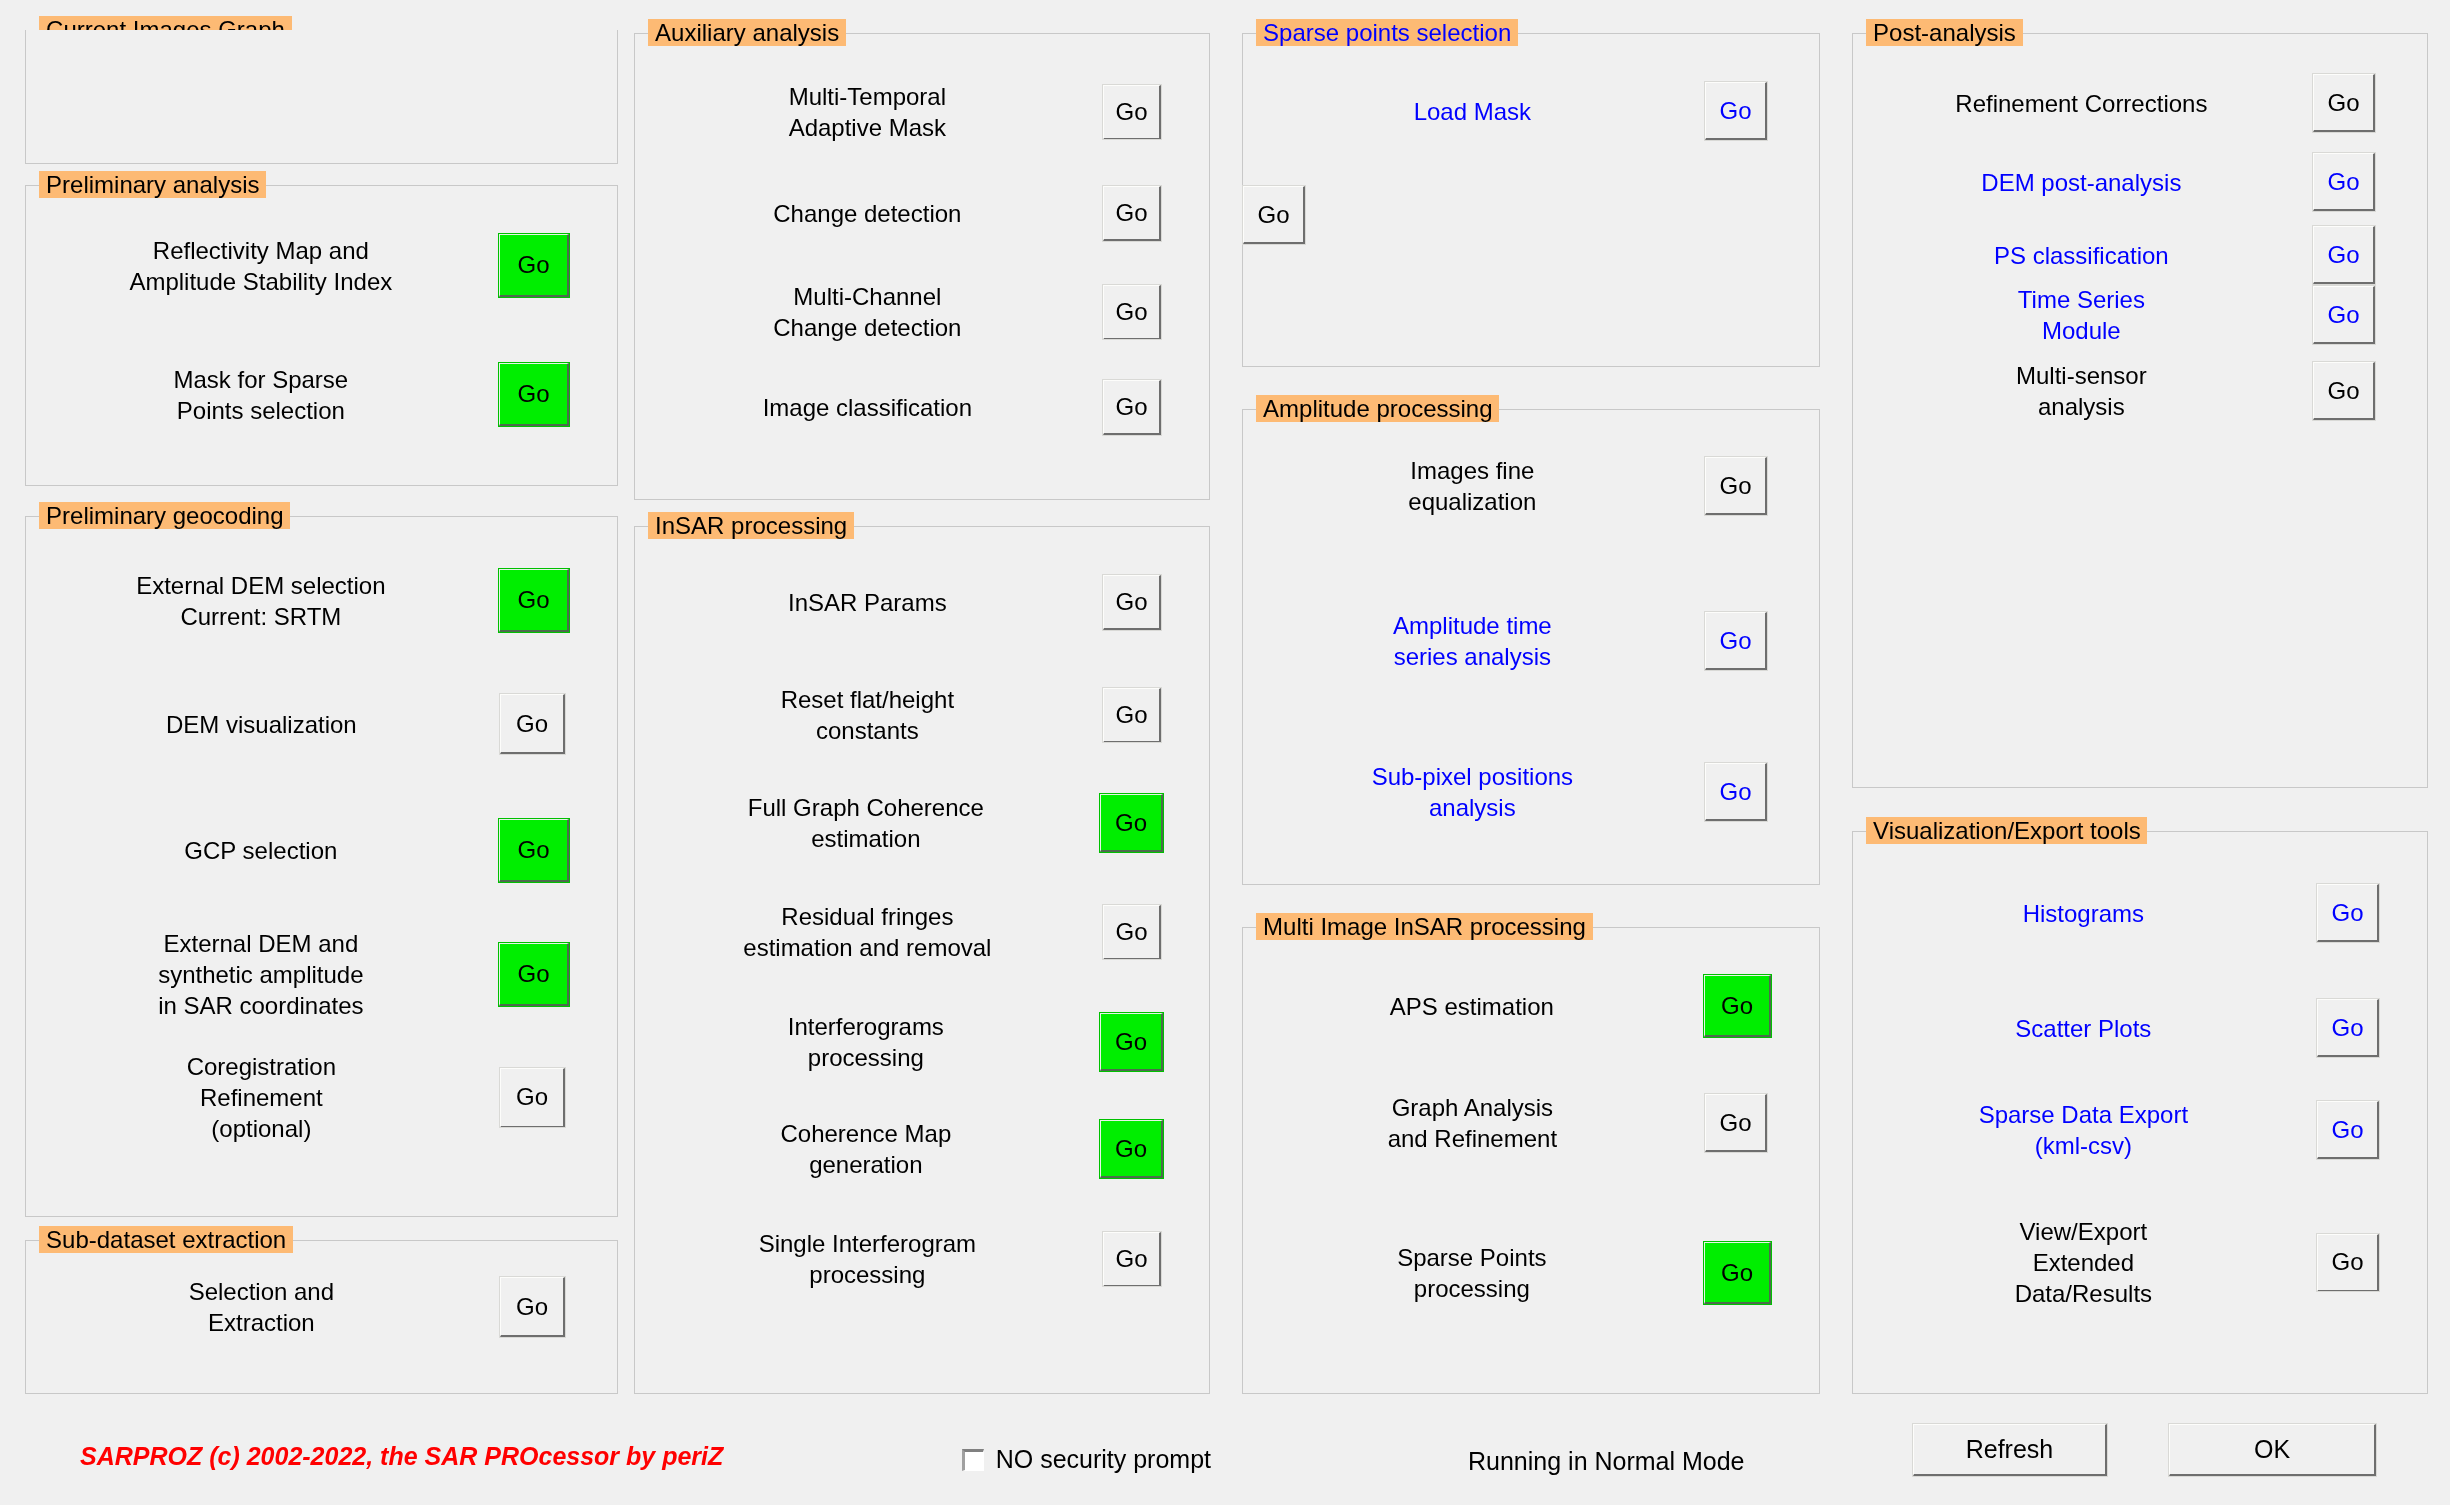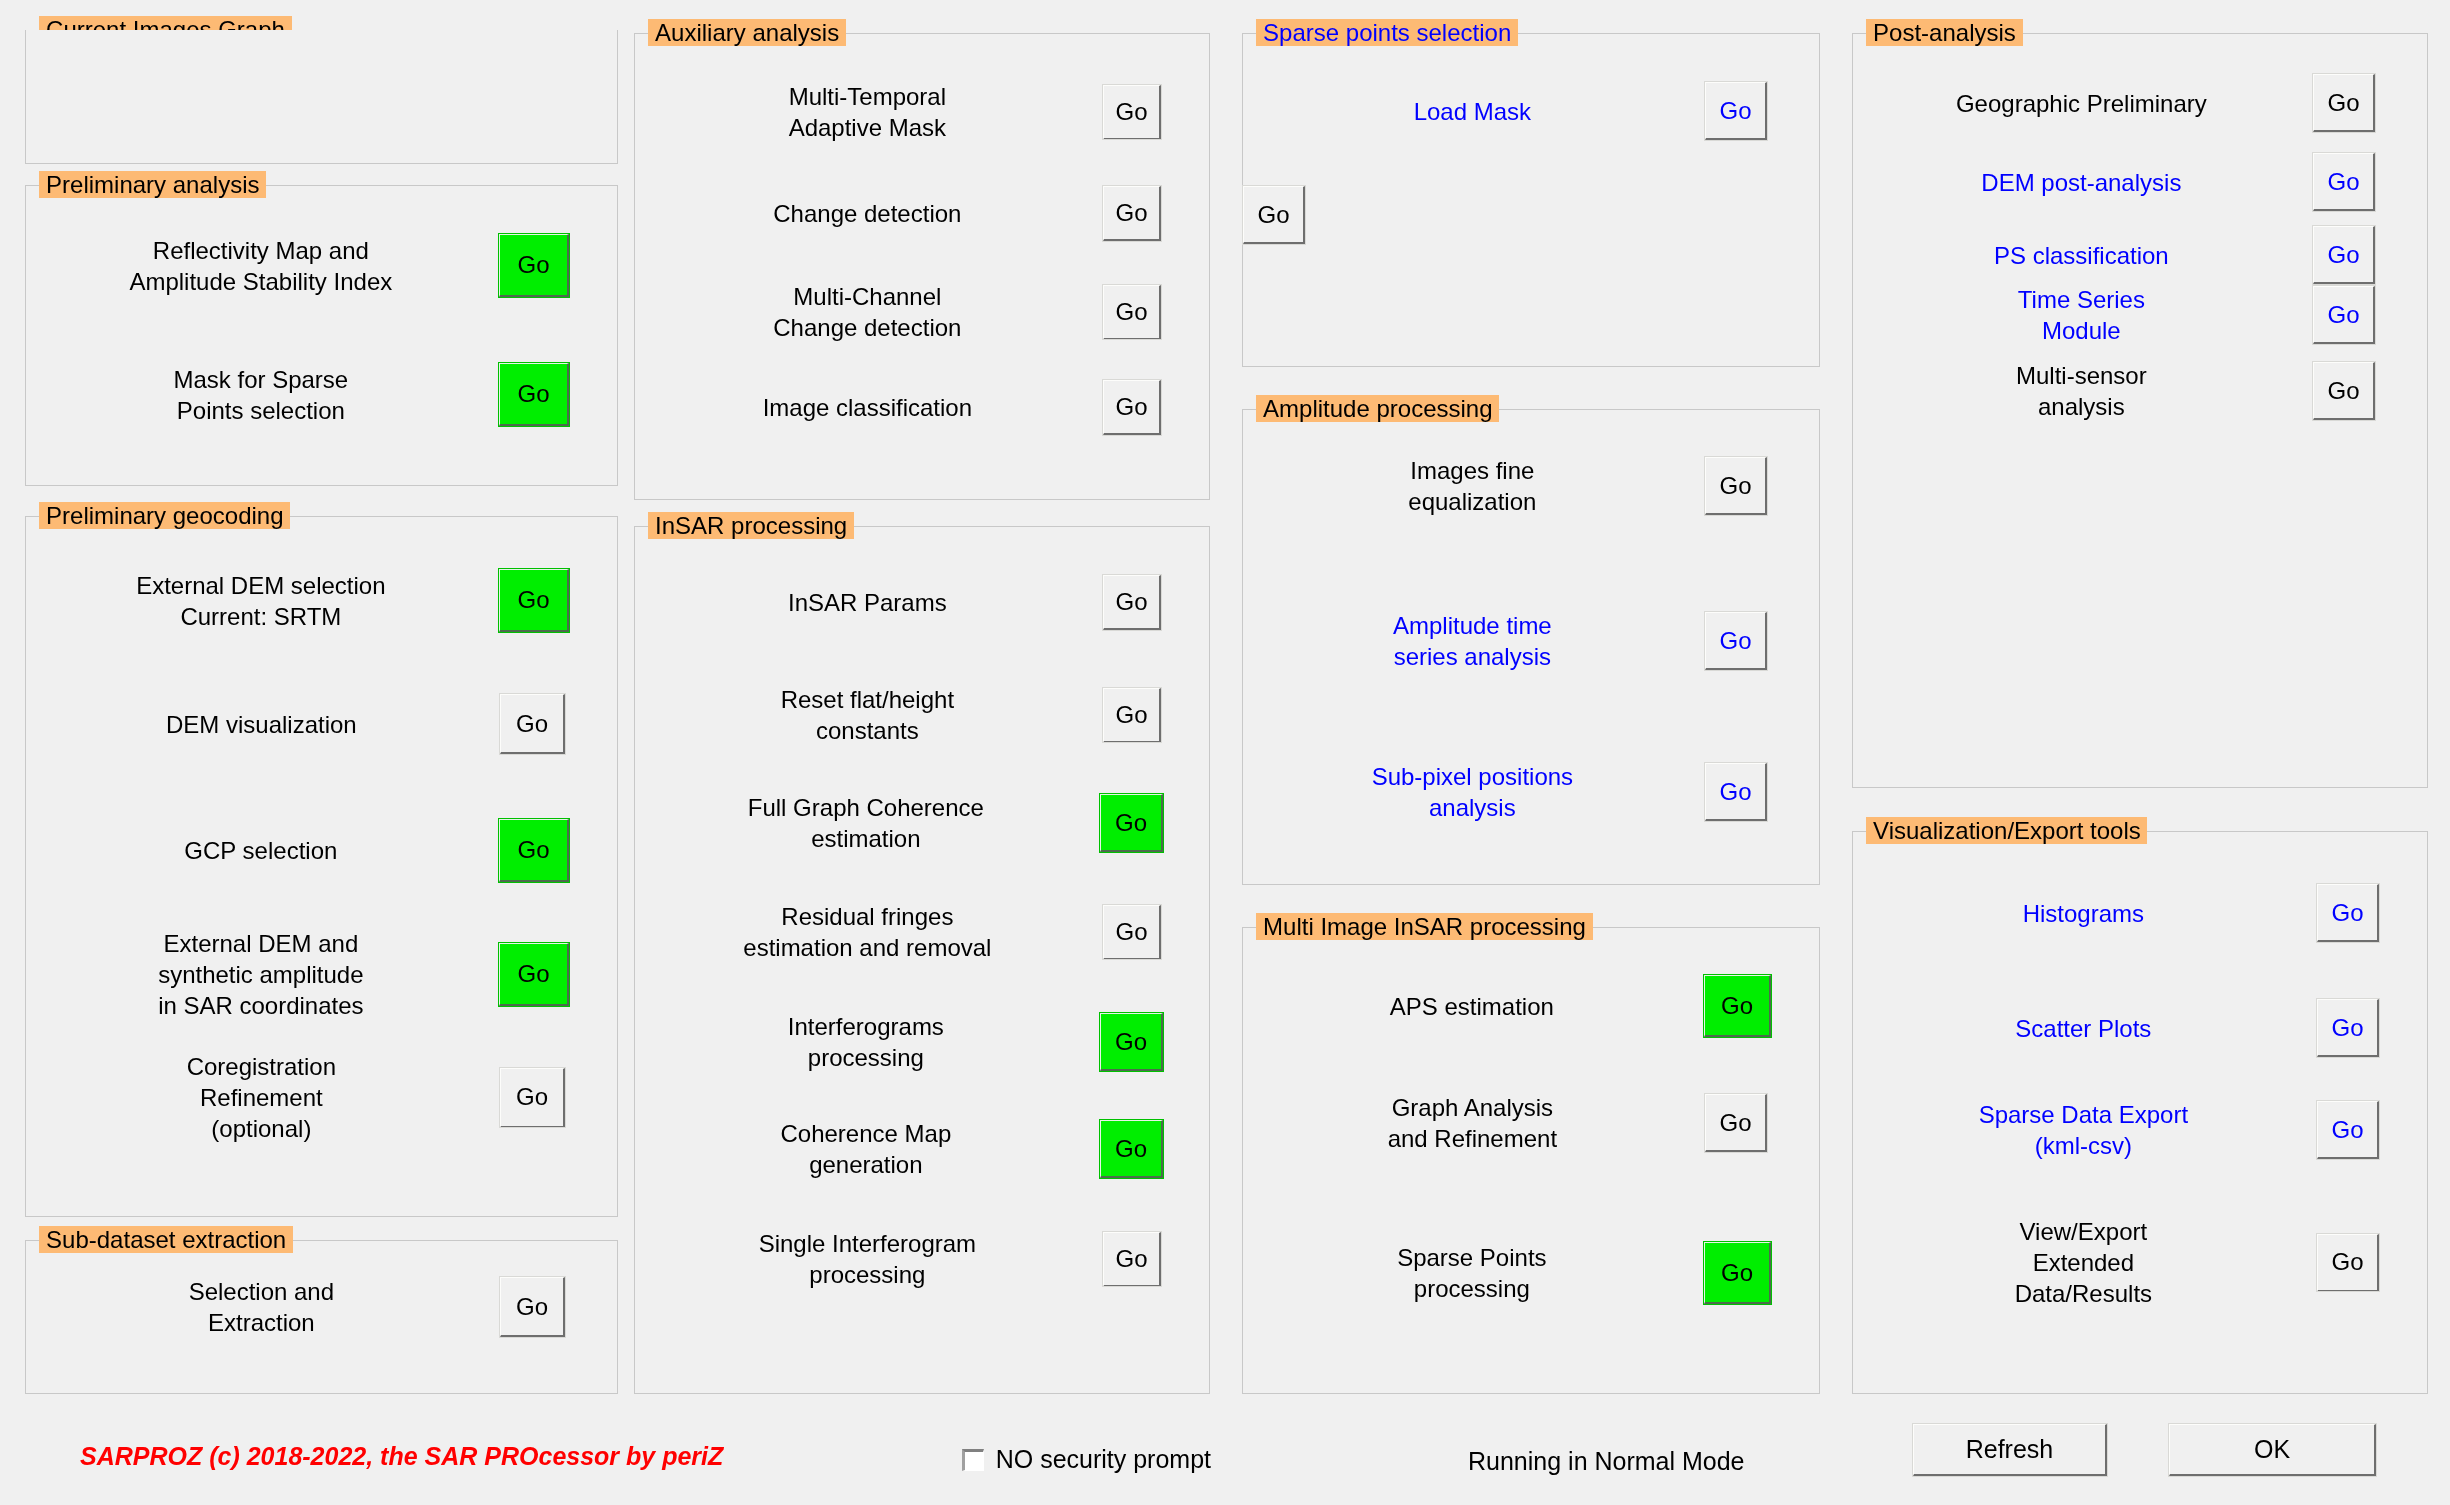--- a/index.html
+++ b/index.html
@@ -331,21 +331,21 @@
       <div class="lbl">Sparse Points
 processing</div>
       <div class="btn green" style="width:67px;height:62px;margin-right:48px;">Go</div>
     </div>
   </div>
 
   <div class="grp" style="left:1852px;top:33px;width:576px;height:755px;">
     <div class="grp-title">Post-analysis</div>
 
     <div class="row" style="top:40px;left:0;">
-      <div class="lbl">Geographic Preliminary</div>
+      <div class="lbl">Refinement Corrections</div>
       <div class="btn" style="width:62px;height:58px;margin-right:52px;">Go</div>
     </div>
 
     <div class="row" style="top:119px;left:0;">
       <div class="lbl blue">DEM post-analysis</div>
       <div class="btn bluetext" style="width:62px;height:58px;margin-right:52px;">Go</div>
     </div>
 
     <div class="row" style="top:192px;left:0;">
       <div class="lbl blue">PS classification</div>
@@ -385,21 +385,21 @@
     </div>
 
     <div class="row" style="top:384px;left:0;">
       <div class="lbl">View/Export
 Extended
 Data/Results</div>
       <div class="btn" style="width:62px;height:58px;margin-right:48px;">Go</div>
     </div>
   </div>
 
-  <div class="footer-text copyright" style="left:80px;top:1442px;">SARPROZ (c) 2018-2022, the SAR PROcessor by periZ</div>
+  <div class="footer-text copyright" style="left:80px;top:1442px;">SARPROZ (c) 2002-2022, the SAR PROcessor by periZ</div>
 
   <label class="chk-wrap" style="left:962px;top:1445px;">
     <span class="chkbox"></span>
     <span class="chk-label">NO security prompt</span>
   </label>
 
   <div class="footer-text" style="left:1468px;top:1447px;">Running in Normal Mode</div>
 
   <div class="wide-btn" style="left:1913px;top:1424px;width:194px;height:52px;">Refresh</div>
 

